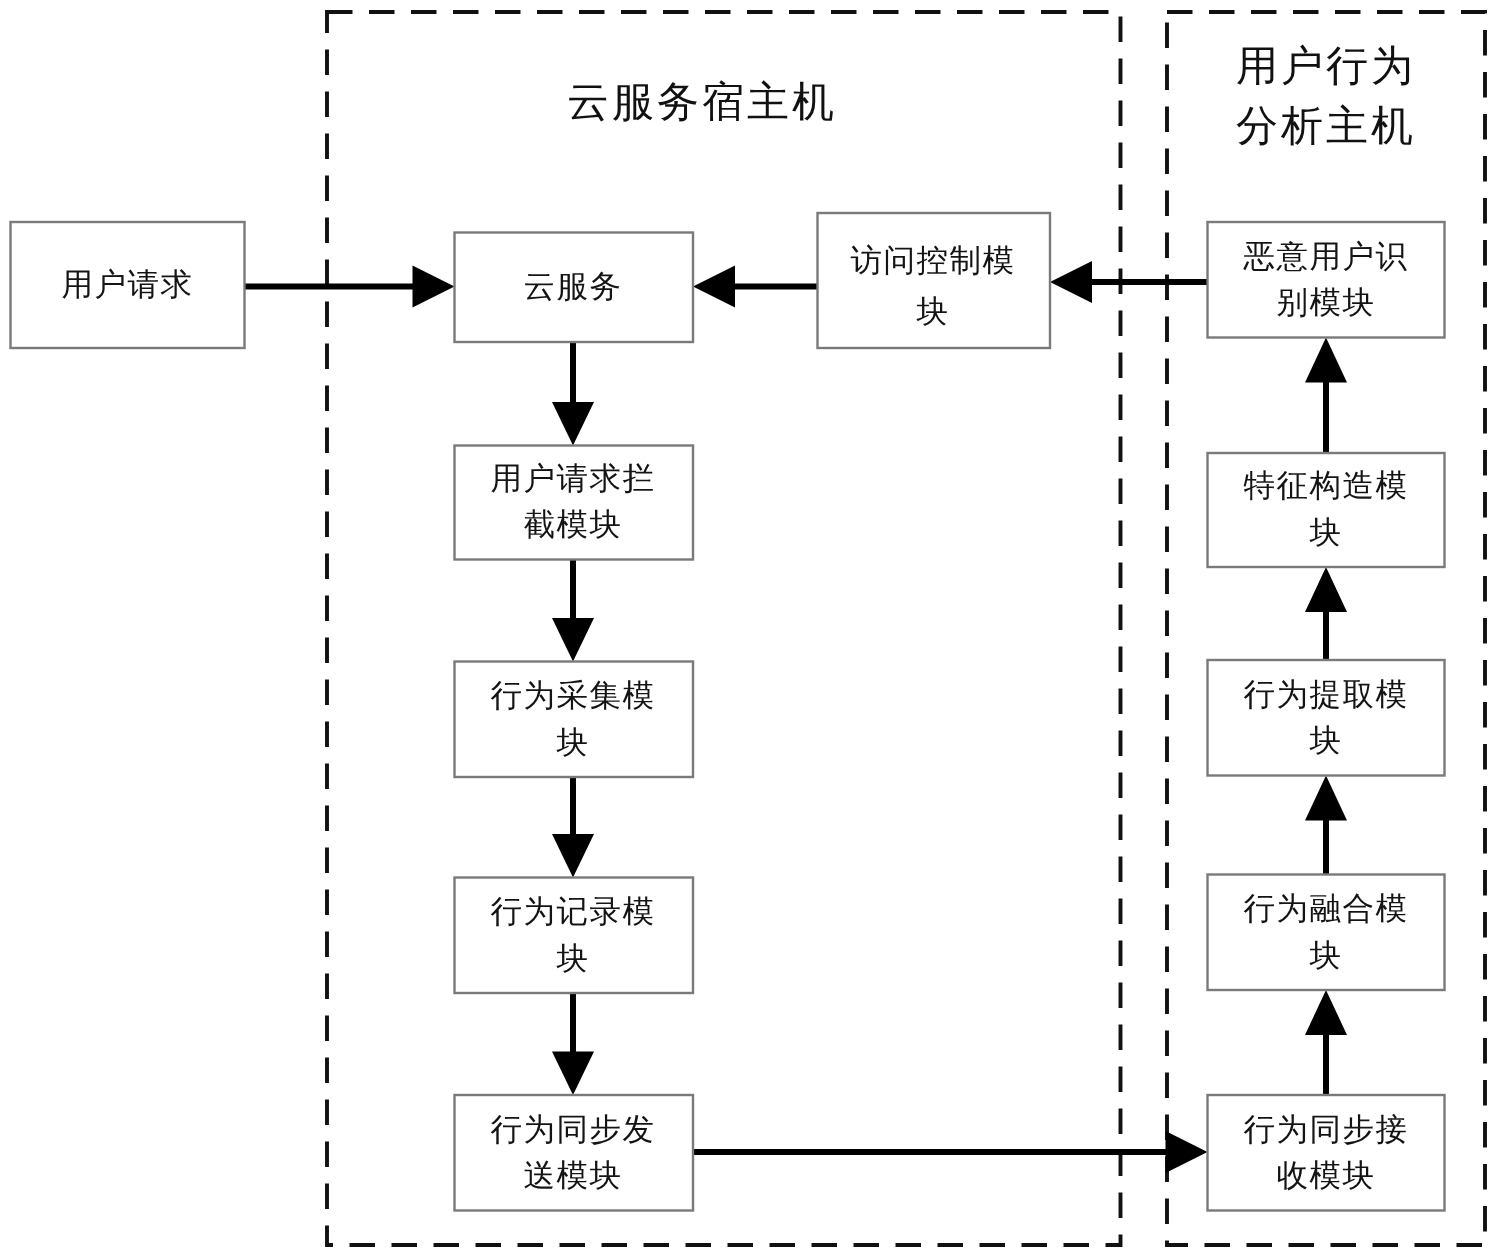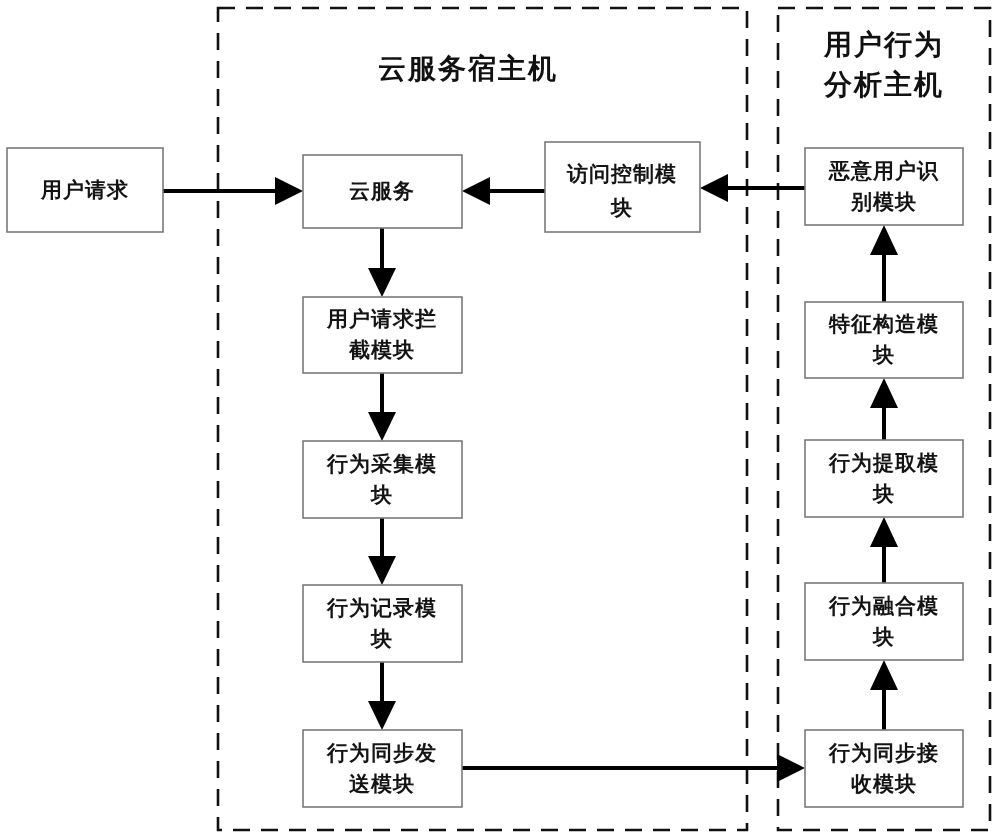--- a/index.html
+++ b/index.html
@@ -11,21 +11,20 @@
     width: 1000px;
     height: 838px;
     font-family: "Liberation Sans", sans-serif;
     overflow: hidden;
   }
   #diagram-root {
     position: relative;
     width: 1000px;
     height: 838px;
     background: #ffffff;
-    font-weight: bold;
   }
   svg.diagram {
     display: block;
     width: 1000px;
     height: 838px;
   }
   .box-rect {
     fill: #ffffff;
     stroke: #7a7a7a;
     stroke-width: 1.6;

